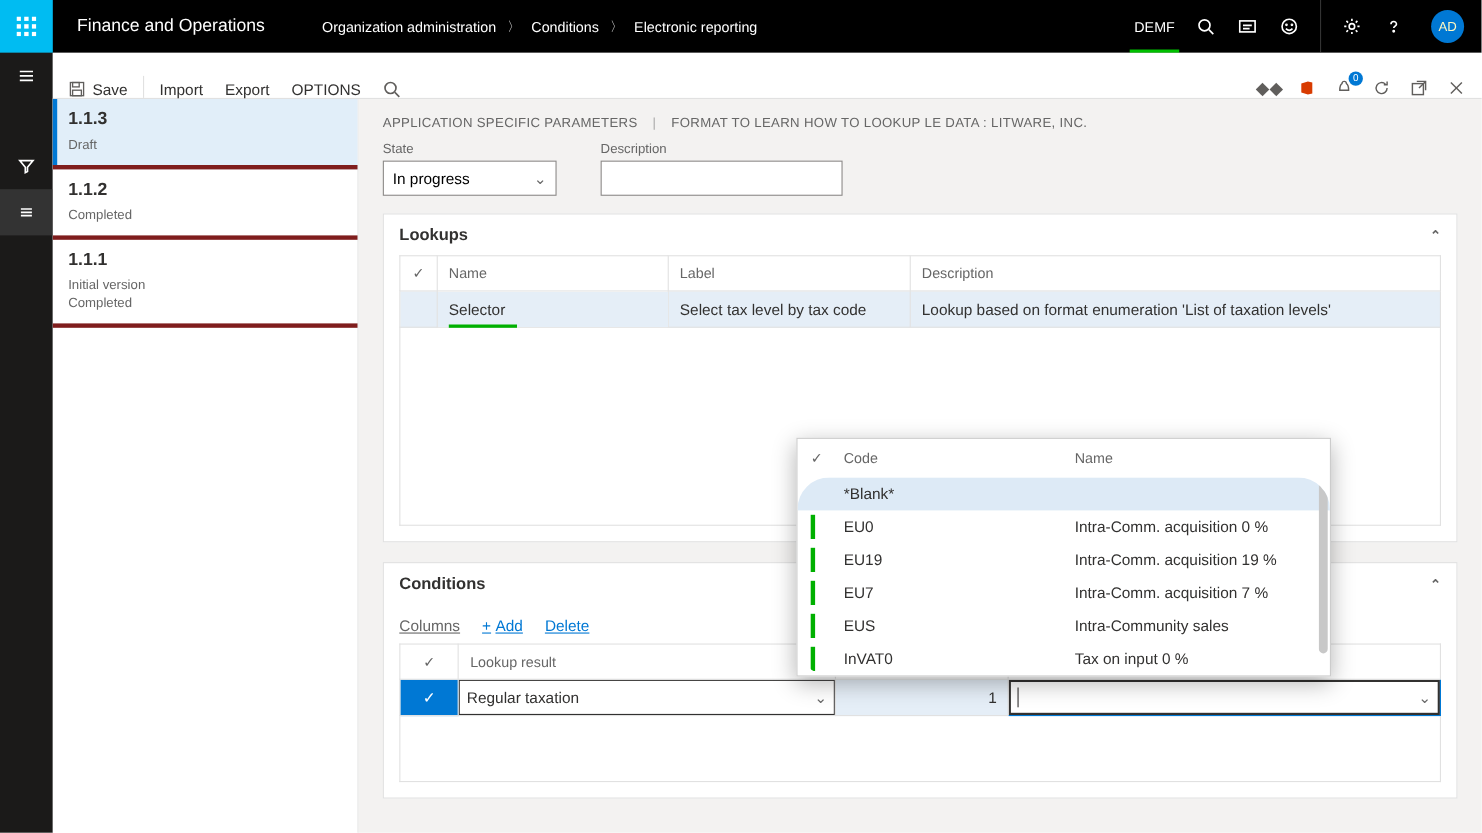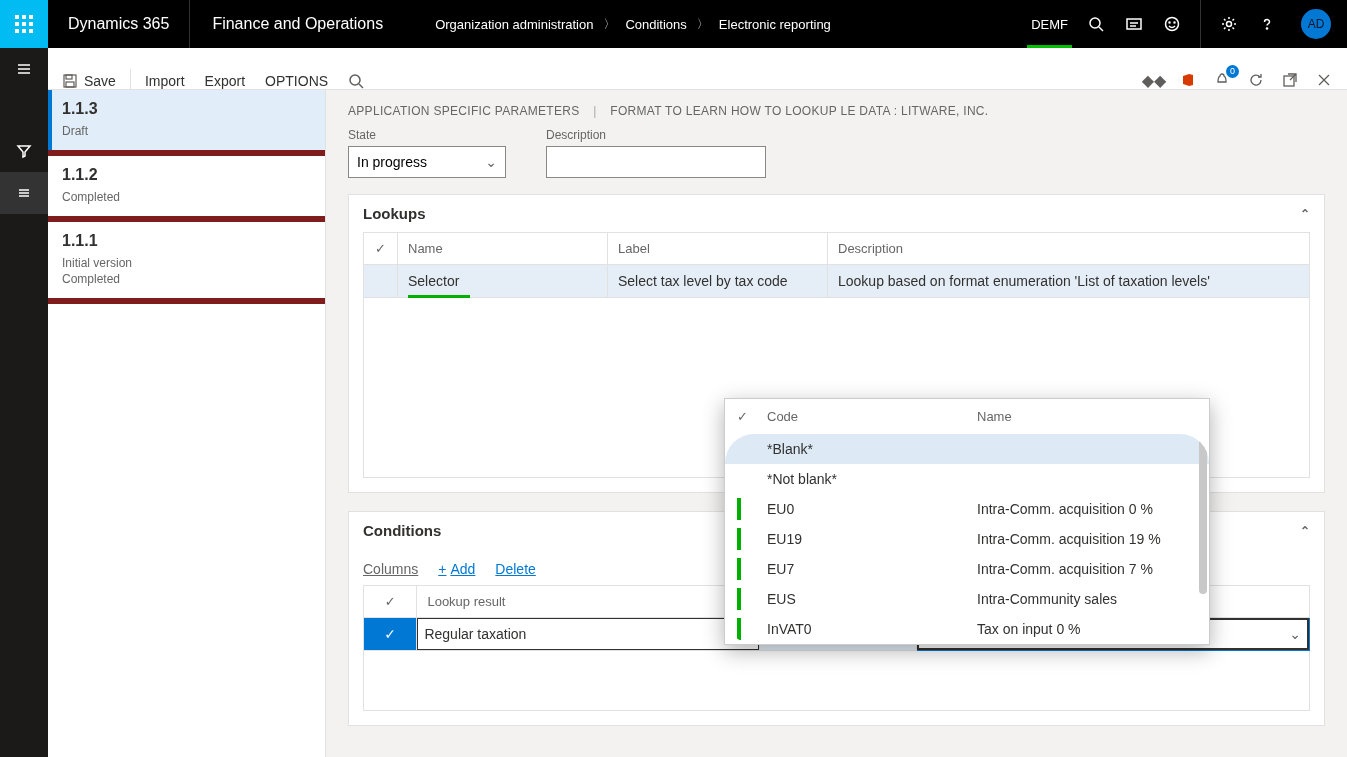--- a/index.html
+++ b/index.html
@@ -12,38 +12,38 @@
   .brand { display: flex; align-items: center; padding: 0 20px; font-size: 16px; cursor: pointer; border-right: 1px solid #333; }
   .brand-sub { display: flex; align-items: center; padding: 0 22px; font-size: 16px; cursor: pointer; }
   .breadcrumb { display: flex; align-items: center; font-size: 13px; padding: 0 30px; color: #fff; flex: 1; }
   .breadcrumb span.crumb { cursor: pointer; }
   .breadcrumb .chev { margin: 0 10px; font-size: 12px; opacity: .8;}
   .hdr-right { display: flex; align-items: center; gap: 18px; padding: 0 16px; }
   .hdr-right .txt { font-size: 13px; cursor: pointer; position: relative; }
   .hdr-right .txt::after { content:""; position:absolute; left:-4px; right:-4px; bottom:-16px; height:3px; background:#00C000;}
   .hdr-icon { width: 20px; height: 20px; display:flex; align-items:center; justify-content:center; cursor: pointer; color:#fff;}
   .sep-v { width:1px; height:48px; background:#333; }
-  .avatar { width: 30px; height: 30px; border-radius: 50%; background: #0078D4; color:#0f172a; font-size: 12px; display:flex; align-items:center; justify-content:center; cursor:pointer; margin-left:6px;}
+  .avatar { width: 30px; height: 30px; border-radius: 50%; background: #0078D4; color:#fef9c3; font-size: 12px; display:flex; align-items:center; justify-content:center; cursor:pointer; margin-left:6px;}
 
   
   .action-pane { position:absolute; left:48px; top:48px; right:0; height:42px; border-bottom:1px solid #e1e1e1; background:#fff; display:flex; align-items:flex-end; padding:0 14px; gap:20px;}
   .action-pane .btn { font-size:14px; color:#323130; cursor:pointer; display:flex; align-items:center; gap:6px;}
   .action-pane .divider { width:1px; height:20px; background:#e1e1e1; margin:0 -6px;}
   .action-right { margin-left:auto; display:flex; align-items:center; gap:16px;}
   .action-right .aicon {width:18px;height:18px;display:flex;align-items:center;justify-content:center;cursor:pointer;color:#605e5c; position:relative;}
   .badge {position:absolute; top:-6px; right:-8px; background:#0078D4;color:#fff;font-size:9px;border-radius:8px;padding:0 4px;line-height:13px;}
 
   
   .left-rail { position:absolute; top:48px; left:0; width:48px; bottom:0; background:#1B1A19; display:flex; flex-direction:column; align-items:center; color:#fff;}
   .left-rail .ritem { width:48px; height:42px; display:flex; align-items:center; justify-content:center; cursor:pointer;}
   .left-rail .ritem.halftone { background:#333;}
 
   
   .version-pane { position:absolute; left:48px; top:90px; width:278px; bottom:0; border-right:1px solid #e1e1e1; background:#fff;}
-  .ver-item { padding:10px 14px 12px 14px; border-bottom:6px solid #7f1d1d; cursor:pointer;}
+  .ver-item { padding:10px 14px 12px 14px; border-bottom:4px solid #7f1d1d; cursor:pointer;}
   .ver-item .num { font-size:16px; font-weight:600; color:#323130;}
   .ver-item .meta { font-size:12px; color:#666; margin-top:6px;}
   .ver-item .meta2 { font-size:12px; color:#666; margin-top:2px;}
   .ver-item.selected { background:#E1EEF9; position:relative;}
   .ver-item.selected::before { content:""; position:absolute; left:0; top:0; bottom:0; width:4px; background:#0078D4;}
 
   
   .main { position:absolute; left:326px; top:90px; right:0; bottom:0; background:#F3F2F1; padding:14px 22px; overflow:hidden;}
   .page-head-row { font-size:12px; color:#666; letter-spacing:.3px;}
   .page-head-row .sep {margin:0 10px;color:#aaa;}
@@ -112,21 +112,20 @@
         <rect x="7" y="0" width="4" height="4"></rect>
         <rect x="14" y="0" width="4" height="4"></rect>
         <rect x="0" y="7" width="4" height="4"></rect>
         <rect x="7" y="7" width="4" height="4"></rect>
         <rect x="14" y="7" width="4" height="4"></rect>
         <rect x="0" y="14" width="4" height="4"></rect>
         <rect x="7" y="14" width="4" height="4"></rect>
         <rect x="14" y="14" width="4" height="4"></rect>
       </svg>
   </div>
-  <div class="brand">Dynamics 365</div>
   <div class="brand-sub">Finance and Operations</div>
   <div class="breadcrumb">
     <span class="crumb">Organization administration</span>
     <span class="chev">〉</span>
     <span class="crumb">Conditions</span>
     <span class="chev">〉</span>
     <span class="crumb">Electronic reporting</span>
   </div>
   <div class="hdr-right">
     <span class="txt">DEMF</span>
@@ -368,25 +367,20 @@
     <span class="c1 checkmark"></span>
     <span class="c2">Code</span>
     <span>Name</span>
   </div>
   <div class="popup-body">
     <div class="popup-row hl">
       <span class="c1"></span>
         <span class="c2">*Blank*</span>
         <span></span>
     </div>
-    <div class="popup-row">
-      <span class="c1"></span>
-        <span class="c2">*Not blank*</span>
-        <span></span>
-    </div>
     <div class="popup-row marker">
       <span class="c1"></span>
         <span class="c2">EU0</span>
         <span>Intra-Comm. acquisition 0 %</span>
     </div>
     <div class="popup-row marker">
       <span class="c1"></span>
         <span class="c2">EU19</span>
         <span>Intra-Comm. acquisition 19 %</span>
     </div>

